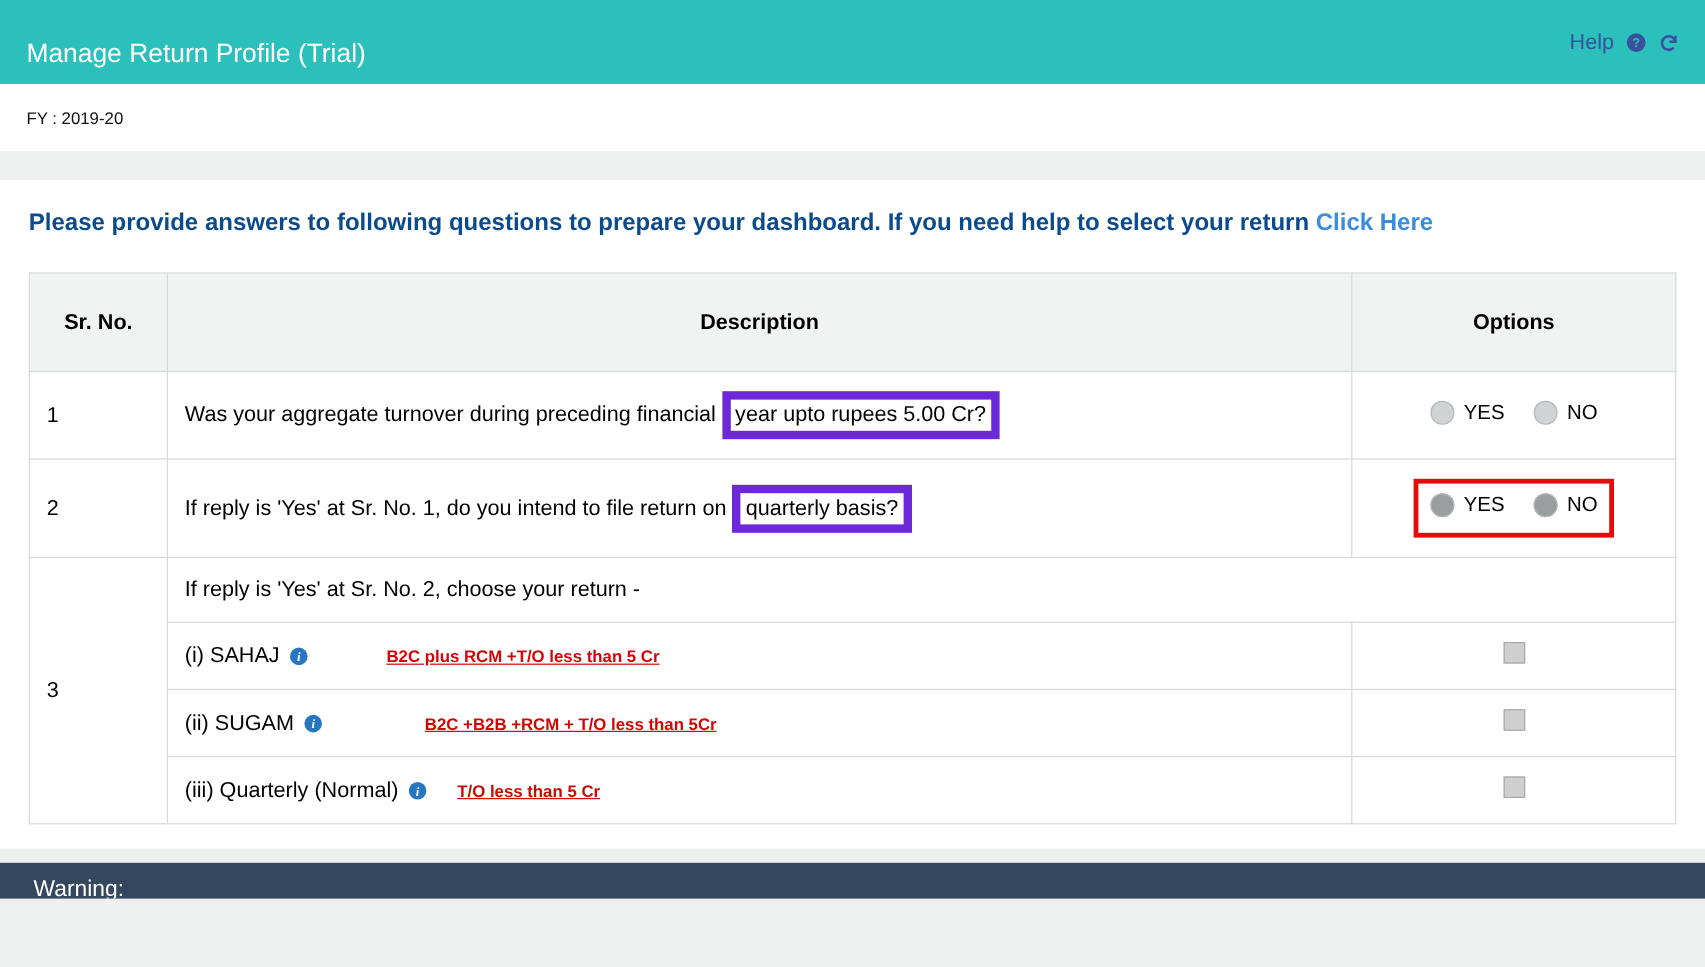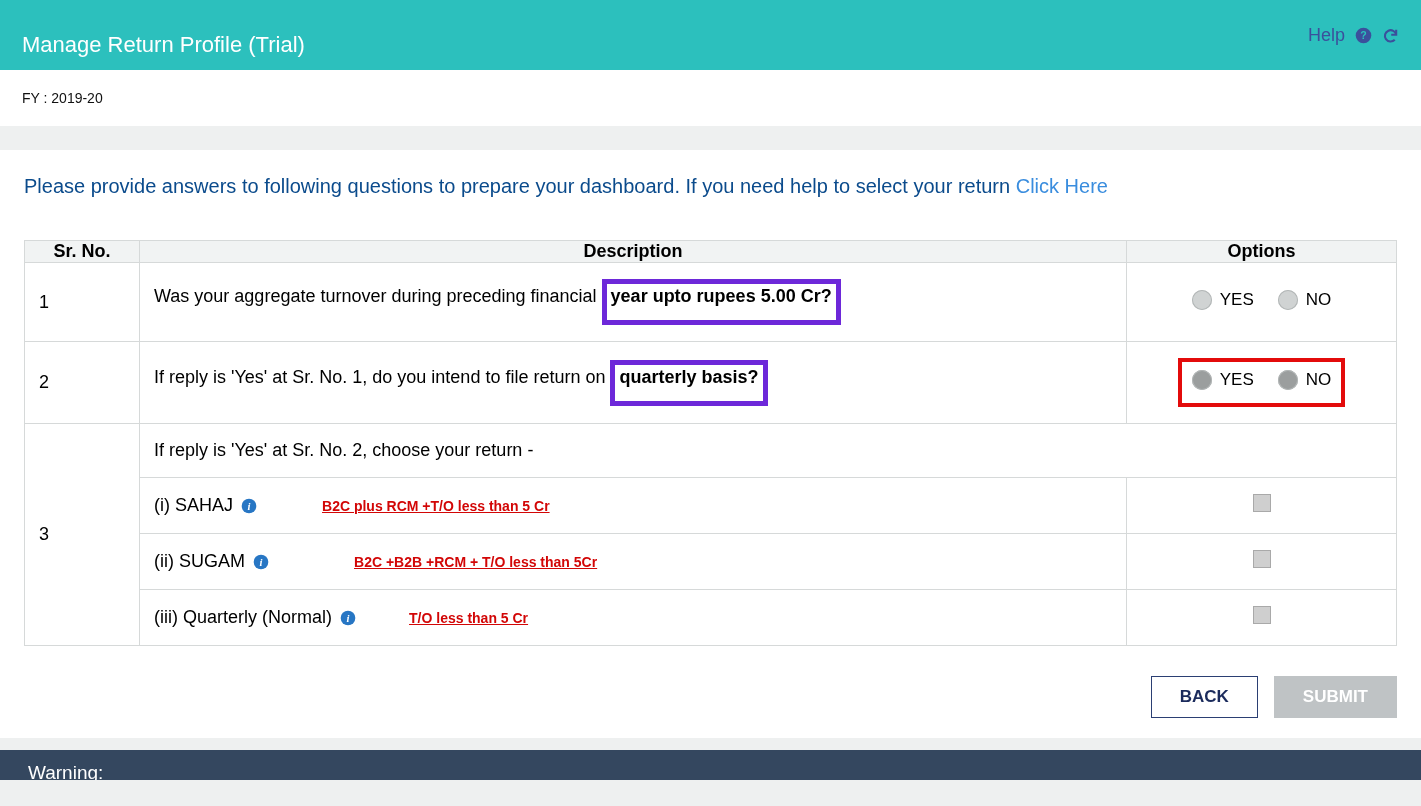--- a/index.html
+++ b/index.html
@@ -14,56 +14,56 @@
   }
   .header-title { color: #fff; font-size: 22px; font-weight: 400; margin-top: 20px; }
   .header-right { display: flex; align-items: center; gap: 10px; color: #3b509c; font-size: 18px; }
   .header-right span { cursor: pointer; }
   .help-icon, .refresh-icon { width: 17px; height: 17px; display: inline-flex; align-items: center; justify-content: center; }
 
   .fy-bar { background: #fff; padding: 20px 22px; font-size: 14px; color: #111; }
 
   .content-panel { background: #fff; margin: 24px 0 0 0; padding: 22px 24px 20px 24px; }
 
-  .instruction { color: #0b4b8c; font-size: 20px; font-weight: normal; line-height: 1.4; margin-bottom: 40px; }
+  .instruction { color: #0b4b8c; font-size: 20px; font-weight: bold; line-height: 1.4; margin-bottom: 27px; }
   .instruction a { color: #3a8dde; text-decoration: none; cursor: pointer; }
 
   table.main-table { width: 100%; border-collapse: collapse; font-size: 18px; }
   table.main-table th {
-    background: #f1f3f3; border: 1px solid #d6d9d9; padding: 0 12px; font-weight: bold; text-align: center;
+    background: #f1f3f3; border: 1px solid #d6d9d9; padding: 30px 12px; font-weight: bold; text-align: center;
   }
   table.main-table td {
     border: 1px solid #d6d9d9; padding: 16px 14px; vertical-align: middle; background: #fff;
   }
   .col-sr { width: 115px; text-align: left; padding-left: 16px; }
   .col-desc { }
   .col-opt { width: 270px; text-align: center; }
 
   .opt-wrap { display: inline-flex; align-items: flex-end; gap: 24px; justify-content: center; }
   .radio-pair { display: inline-flex; align-items: center; gap: 8px; }
   .radio-dot {
     width: 20px; height: 20px; border-radius: 50%; background: #d0d3d3; display: inline-block;
     box-shadow: inset 0 0 0 1px #b3b7b7;
   }
   .radio-dot.dark { background: #9b9e9e; }
   .radio-label { font-size: 17px; }
 
-  .highlight-box { border: 5px solid #6d28d9; padding: 2px 4px 13px 4px; display: inline-block; font-weight: bold; }
+  .highlight-box { border: 7px solid #6d28d9; padding: 2px 4px 3px 4px; display: inline-block; }
   .row2-opt-box { border: 4px solid #e30b0b; padding: 8px 10px; display: inline-block; }
 
   .sub-label { display: inline-flex; align-items: center; gap: 8px; }
   .info-icon {
     width: 16px; height: 16px; display: inline-flex; align-items: center; justify-content: center;
     color: #2776c4; font-weight: bold; font-size: 14px;
   }
   .info-icon svg { width: 16px; height: 16px; }
 
   .red-note { color: #d20606; font-weight: bold; font-size: 14px; text-decoration: underline; margin-left: 60px; display: inline-block; }
   .red-note.n2 { margin-left: 80px; }
-  .red-note.n3 { margin-left: 48px; }
+  .red-note.n3 { margin-left: 20px; }
 
   .chk {
     width: 18px; height: 18px; background: #cfcfcf; border: 1px solid #a9a9a9; display: inline-block;
   }
 
   .button-row { display: flex; justify-content: flex-end; gap: 16px; margin-top: 30px; }
   .btn {
     padding: 10px 28px; font-size: 17px; font-weight: bold; cursor: pointer; border: 1px solid #2b3f73; background: #fff;
   }
   .btn-back { color: #1b2b5c; }
@@ -208,22 +208,18 @@
           </span>
           <span class="red-note n3">T/O less than 5 Cr</span>
         </td>
         <td class="col-opt">
           <span class="chk"></span>
         </td>
       </tr>
     </tbody>
   </table>
 
-  <div class="button-row">
-    <button class="btn btn-back">BACK</button>
-    <button class="btn btn-submit">SUBMIT</button>
-  </div>
 
 </div>
 
 <div class="warning-bar">
   <span>Warning:</span>
 </div>
 
 </body></html>

